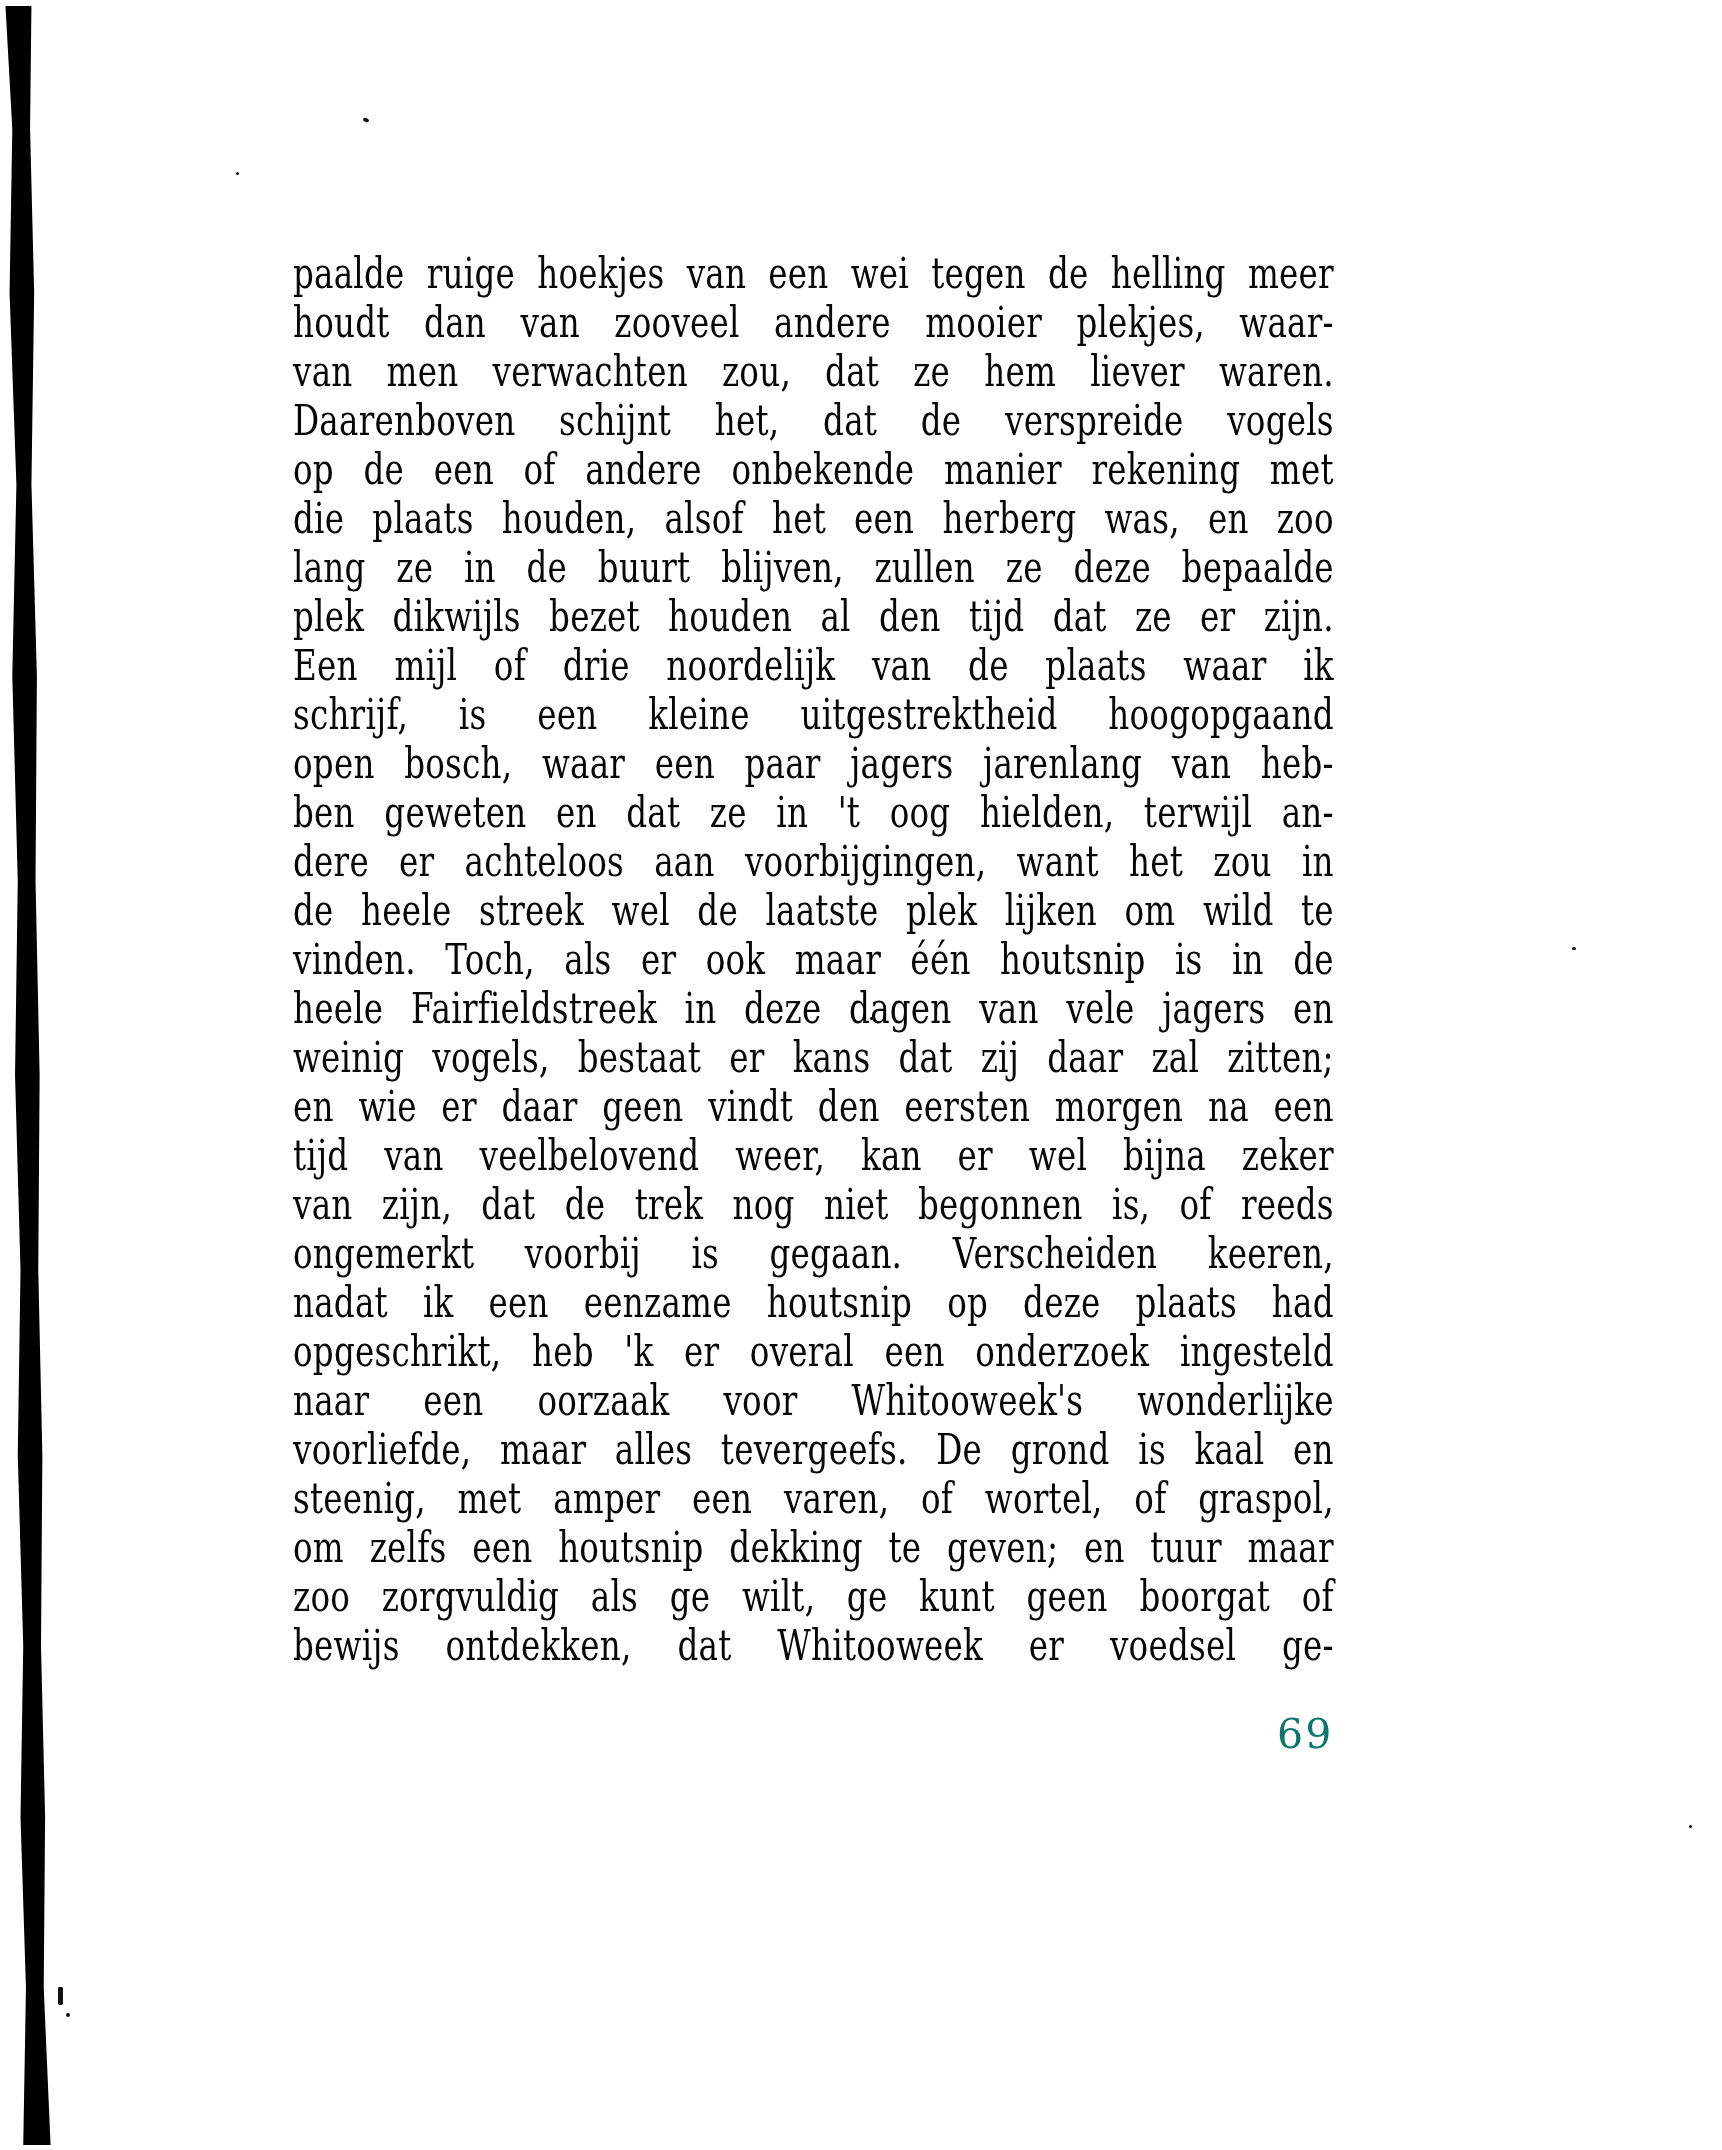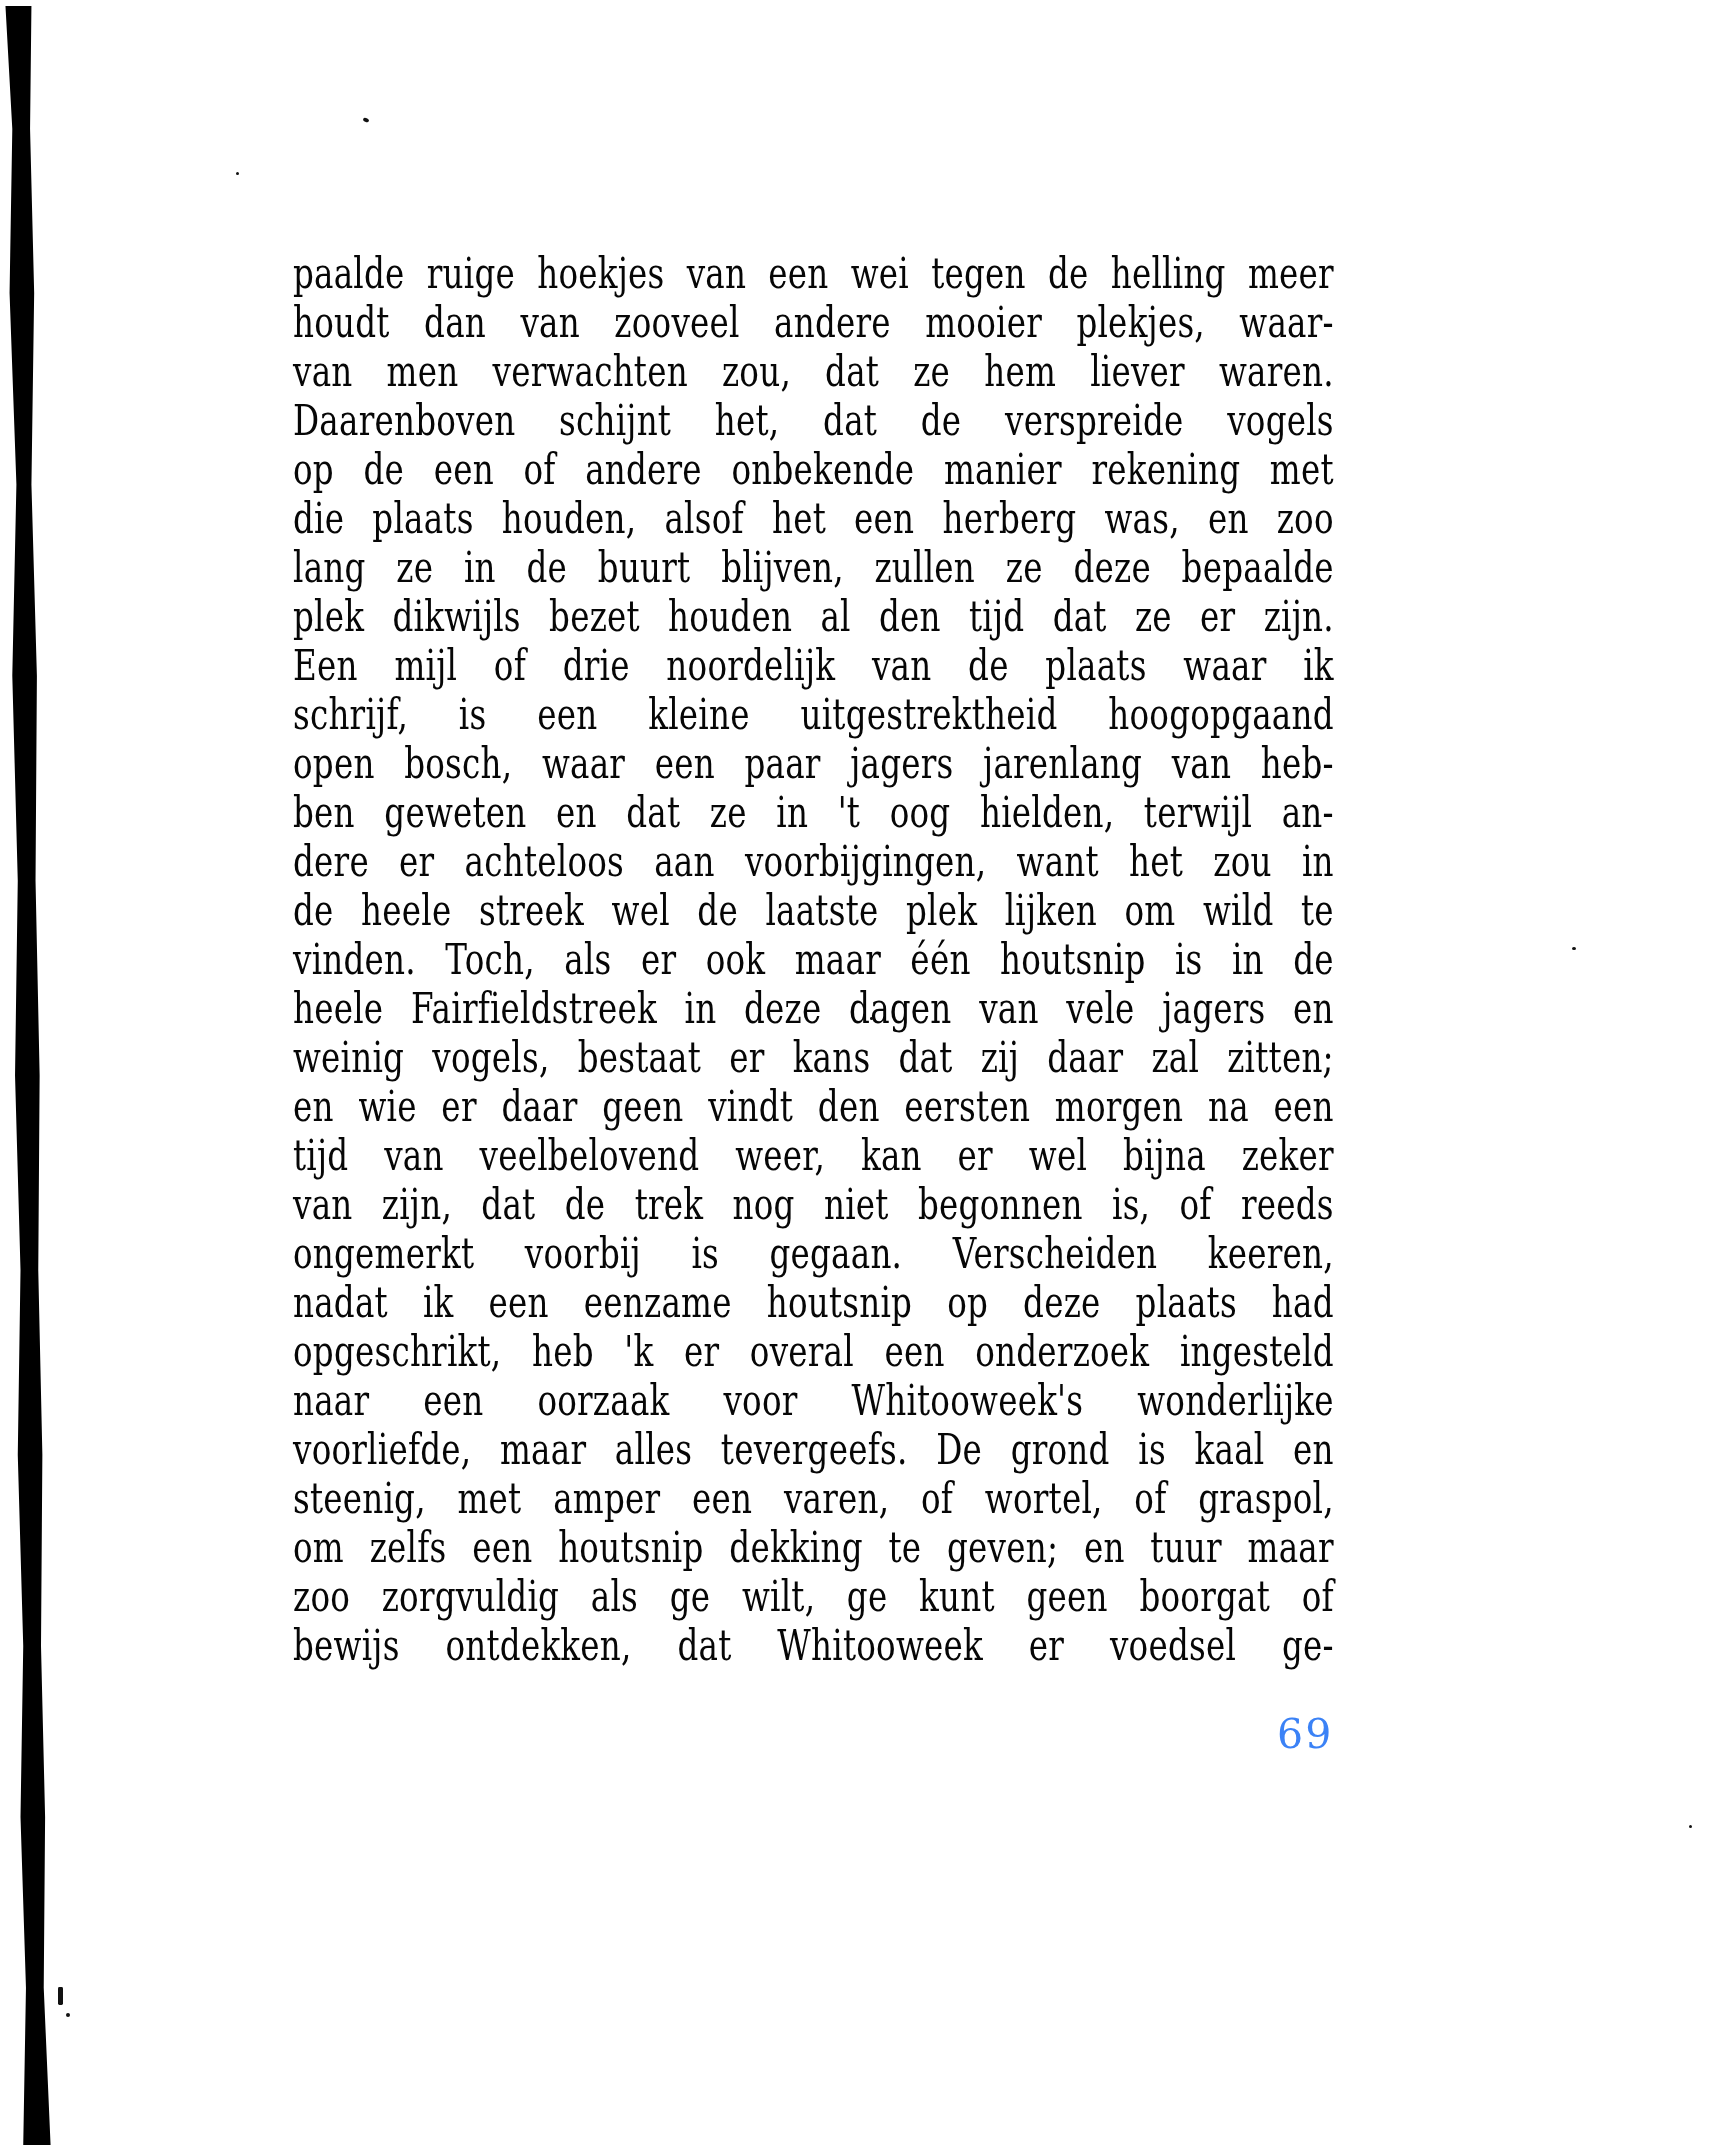--- a/index.html
+++ b/index.html
@@ -44,21 +44,21 @@
     letter-spacing: 0.3px;
   }
 
   .page-number {
     position: absolute;
     left: 1277px;
     top: 1714px;
     font-size: 41px;
     line-height: 1;
     letter-spacing: 2.1px;
-    color: #3b82f6;
+    color: #0f766e;
     text-align: right;
   }
 
   
   .speck {
     position: absolute;
     background: #111111;
     border-radius: 50%;
   }
   .speck.s1 { left: 363px;  top: 118px;  width: 6.2px;  height: 4.1px; transform: rotate(25deg); }

